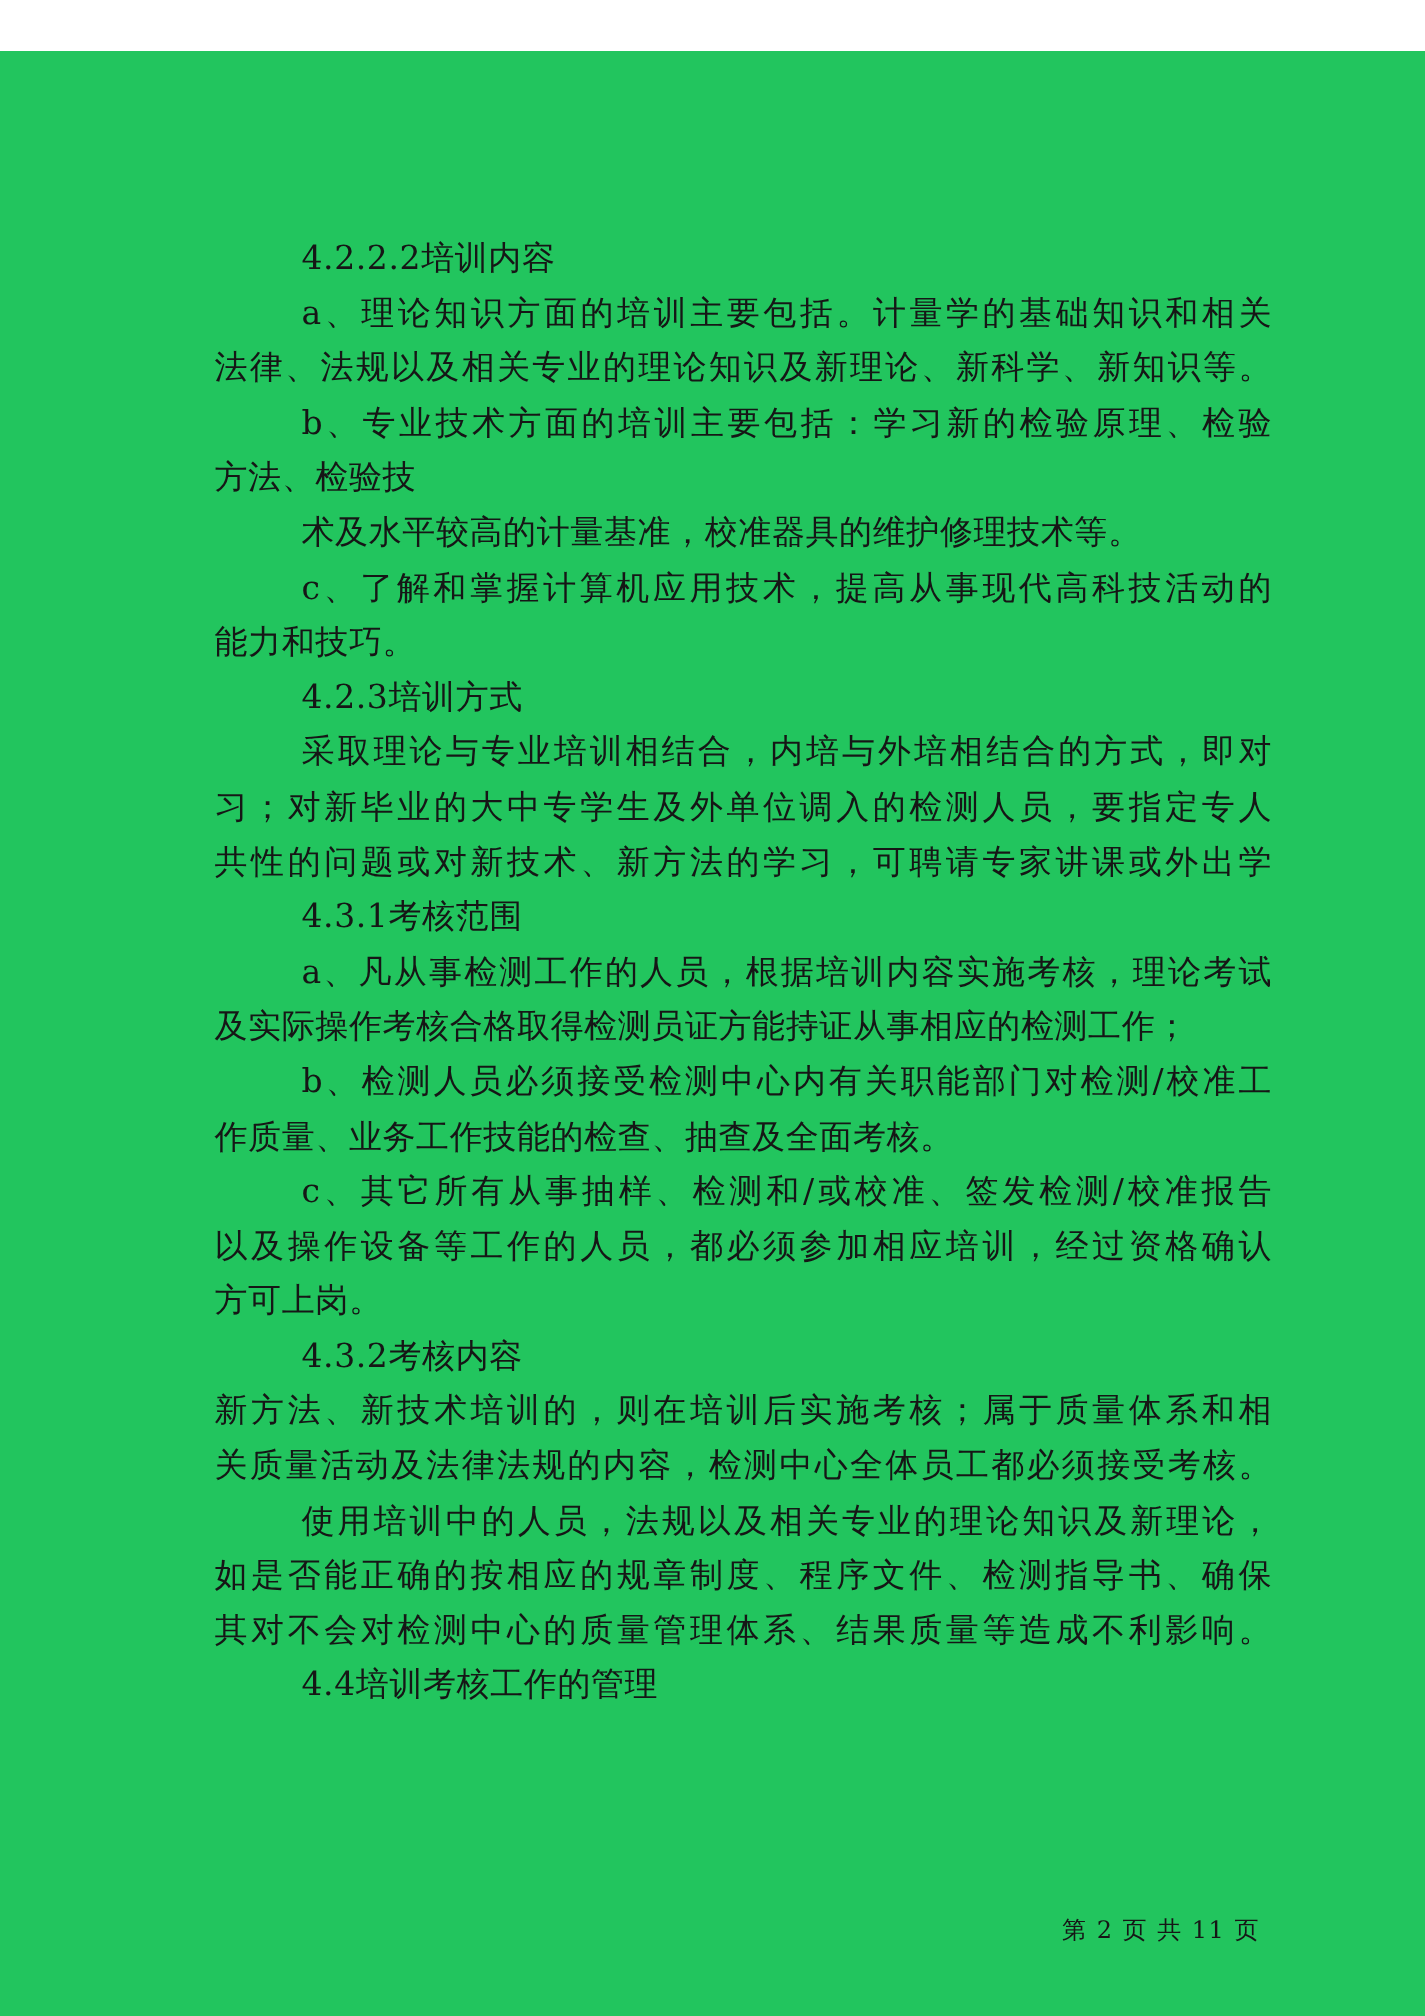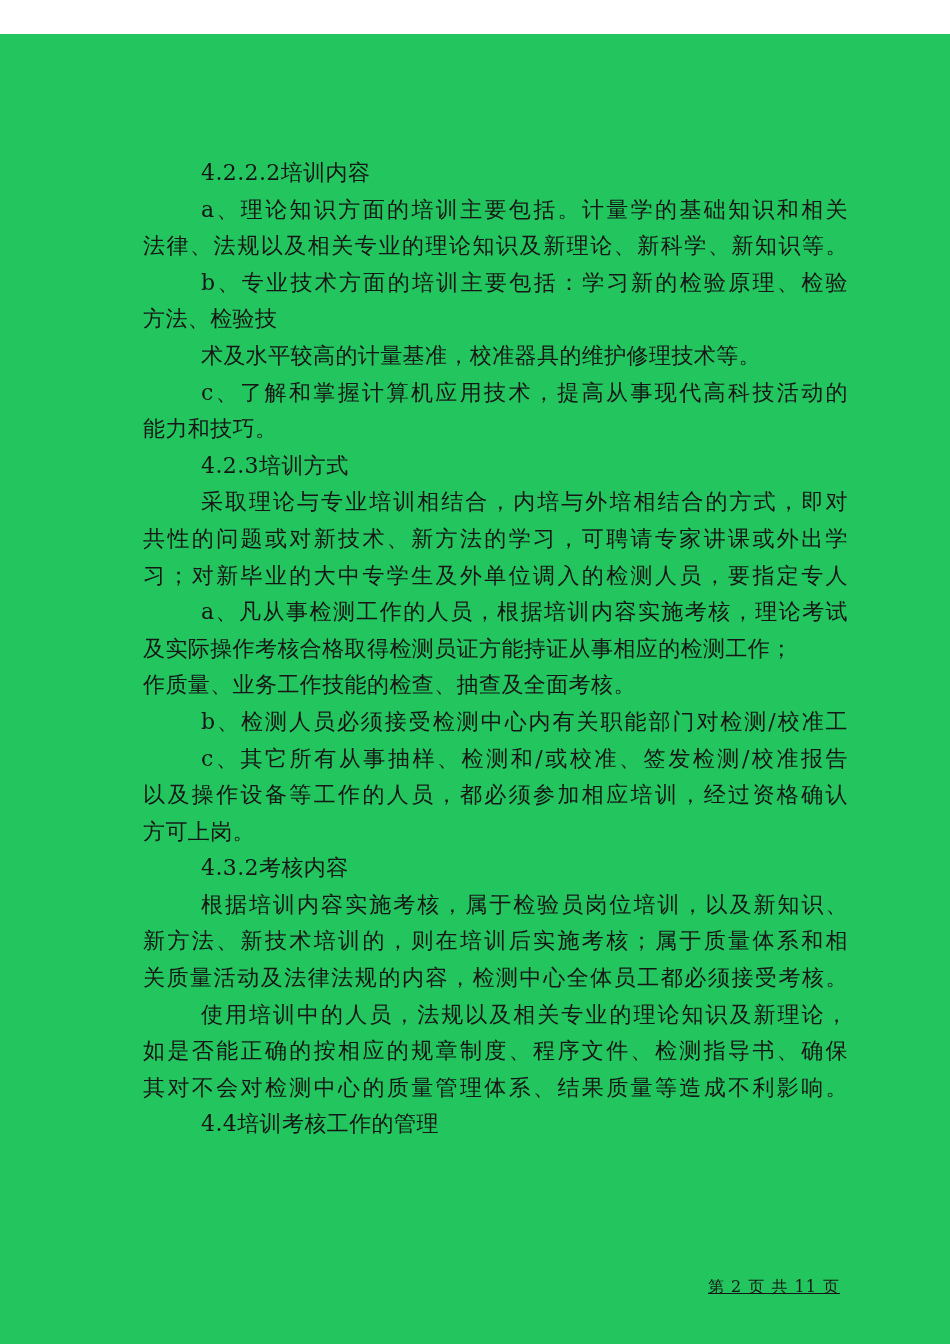--- a/index.html
+++ b/index.html
@@ -48,50 +48,49 @@
     text-align-last: justify;
   }
   .footer {
     position: absolute;
     left: 708px;
     top: 1242px;
     font-size: 16px;
     line-height: 22px;
     letter-spacing: 1px;
     color: #161616;
-    text-decoration: underline;
   }
 </style>
 </head>
 <body>
 
 <div class="page">
 
   <div class="text-block">
     <div class="line ind">4.2.2.2培训内容</div>
     <div class="line ind j">a、理论知识方面的培训主要包括。计量学的基础知识和相关</div>
     <div class="line j">法律、法规以及相关专业的理论知识及新理论、新科学、新知识等。</div>
     <div class="line ind j">b、专业技术方面的培训主要包括：学习新的检验原理、检验</div>
     <div class="line">方法、检验技</div>
     <div class="line ind">术及水平较高的计量基准，校准器具的维护修理技术等。</div>
     <div class="line ind j">c、了解和掌握计算机应用技术，提高从事现代高科技活动的</div>
     <div class="line">能力和技巧。</div>
     <div class="line ind">4.2.3培训方式</div>
     <div class="line ind j">采取理论与专业培训相结合，内培与外培相结合的方式，即对</div>
+    <div class="line j">习；对新毕业的大中专学生及外单位调入的检测人员，要指定专人</div>
     <div class="line j">共性的问题或对新技术、新方法的学习，可聘请专家讲课或外出学</div>
-    <div class="line j">习；对新毕业的大中专学生及外单位调入的检测人员，要指定专人</div>
+    <div class="line ind">4.3.1考核范围</div>
     <div class="line ind j">a、凡从事检测工作的人员，根据培训内容实施考核，理论考试</div>
     <div class="line">及实际操作考核合格取得检测员证方能持证从事相应的检测工作；</div>
+    <div class="line ind j">b、检测人员必须接受检测中心内有关职能部门对检测/校准工</div>
     <div class="line">作质量、业务工作技能的检查、抽查及全面考核。</div>
-    <div class="line ind j">b、检测人员必须接受检测中心内有关职能部门对检测/校准工</div>
     <div class="line ind j">c、其它所有从事抽样、检测和/或校准、签发检测/校准报告</div>
     <div class="line j">以及操作设备等工作的人员，都必须参加相应培训，经过资格确认</div>
     <div class="line">方可上岗。</div>
     <div class="line ind">4.3.2考核内容</div>
-    <div class="line ind j">根据培训内容实施考核，属于检验员岗位培训，以及新知识、</div>
     <div class="line j">新方法、新技术培训的，则在培训后实施考核；属于质量体系和相</div>
     <div class="line j">关质量活动及法律法规的内容，检测中心全体员工都必须接受考核。</div>
     <div class="line ind j">使用培训中的人员，法规以及相关专业的理论知识及新理论，</div>
     <div class="line j">如是否能正确的按相应的规章制度、程序文件、检测指导书、确保</div>
     <div class="line j">其对不会对检测中心的质量管理体系、结果质量等造成不利影响。</div>
     <div class="line ind">4.4培训考核工作的管理</div>
   </div>
 
   <div class="footer">第 2 页 共 11 页</div>
 

